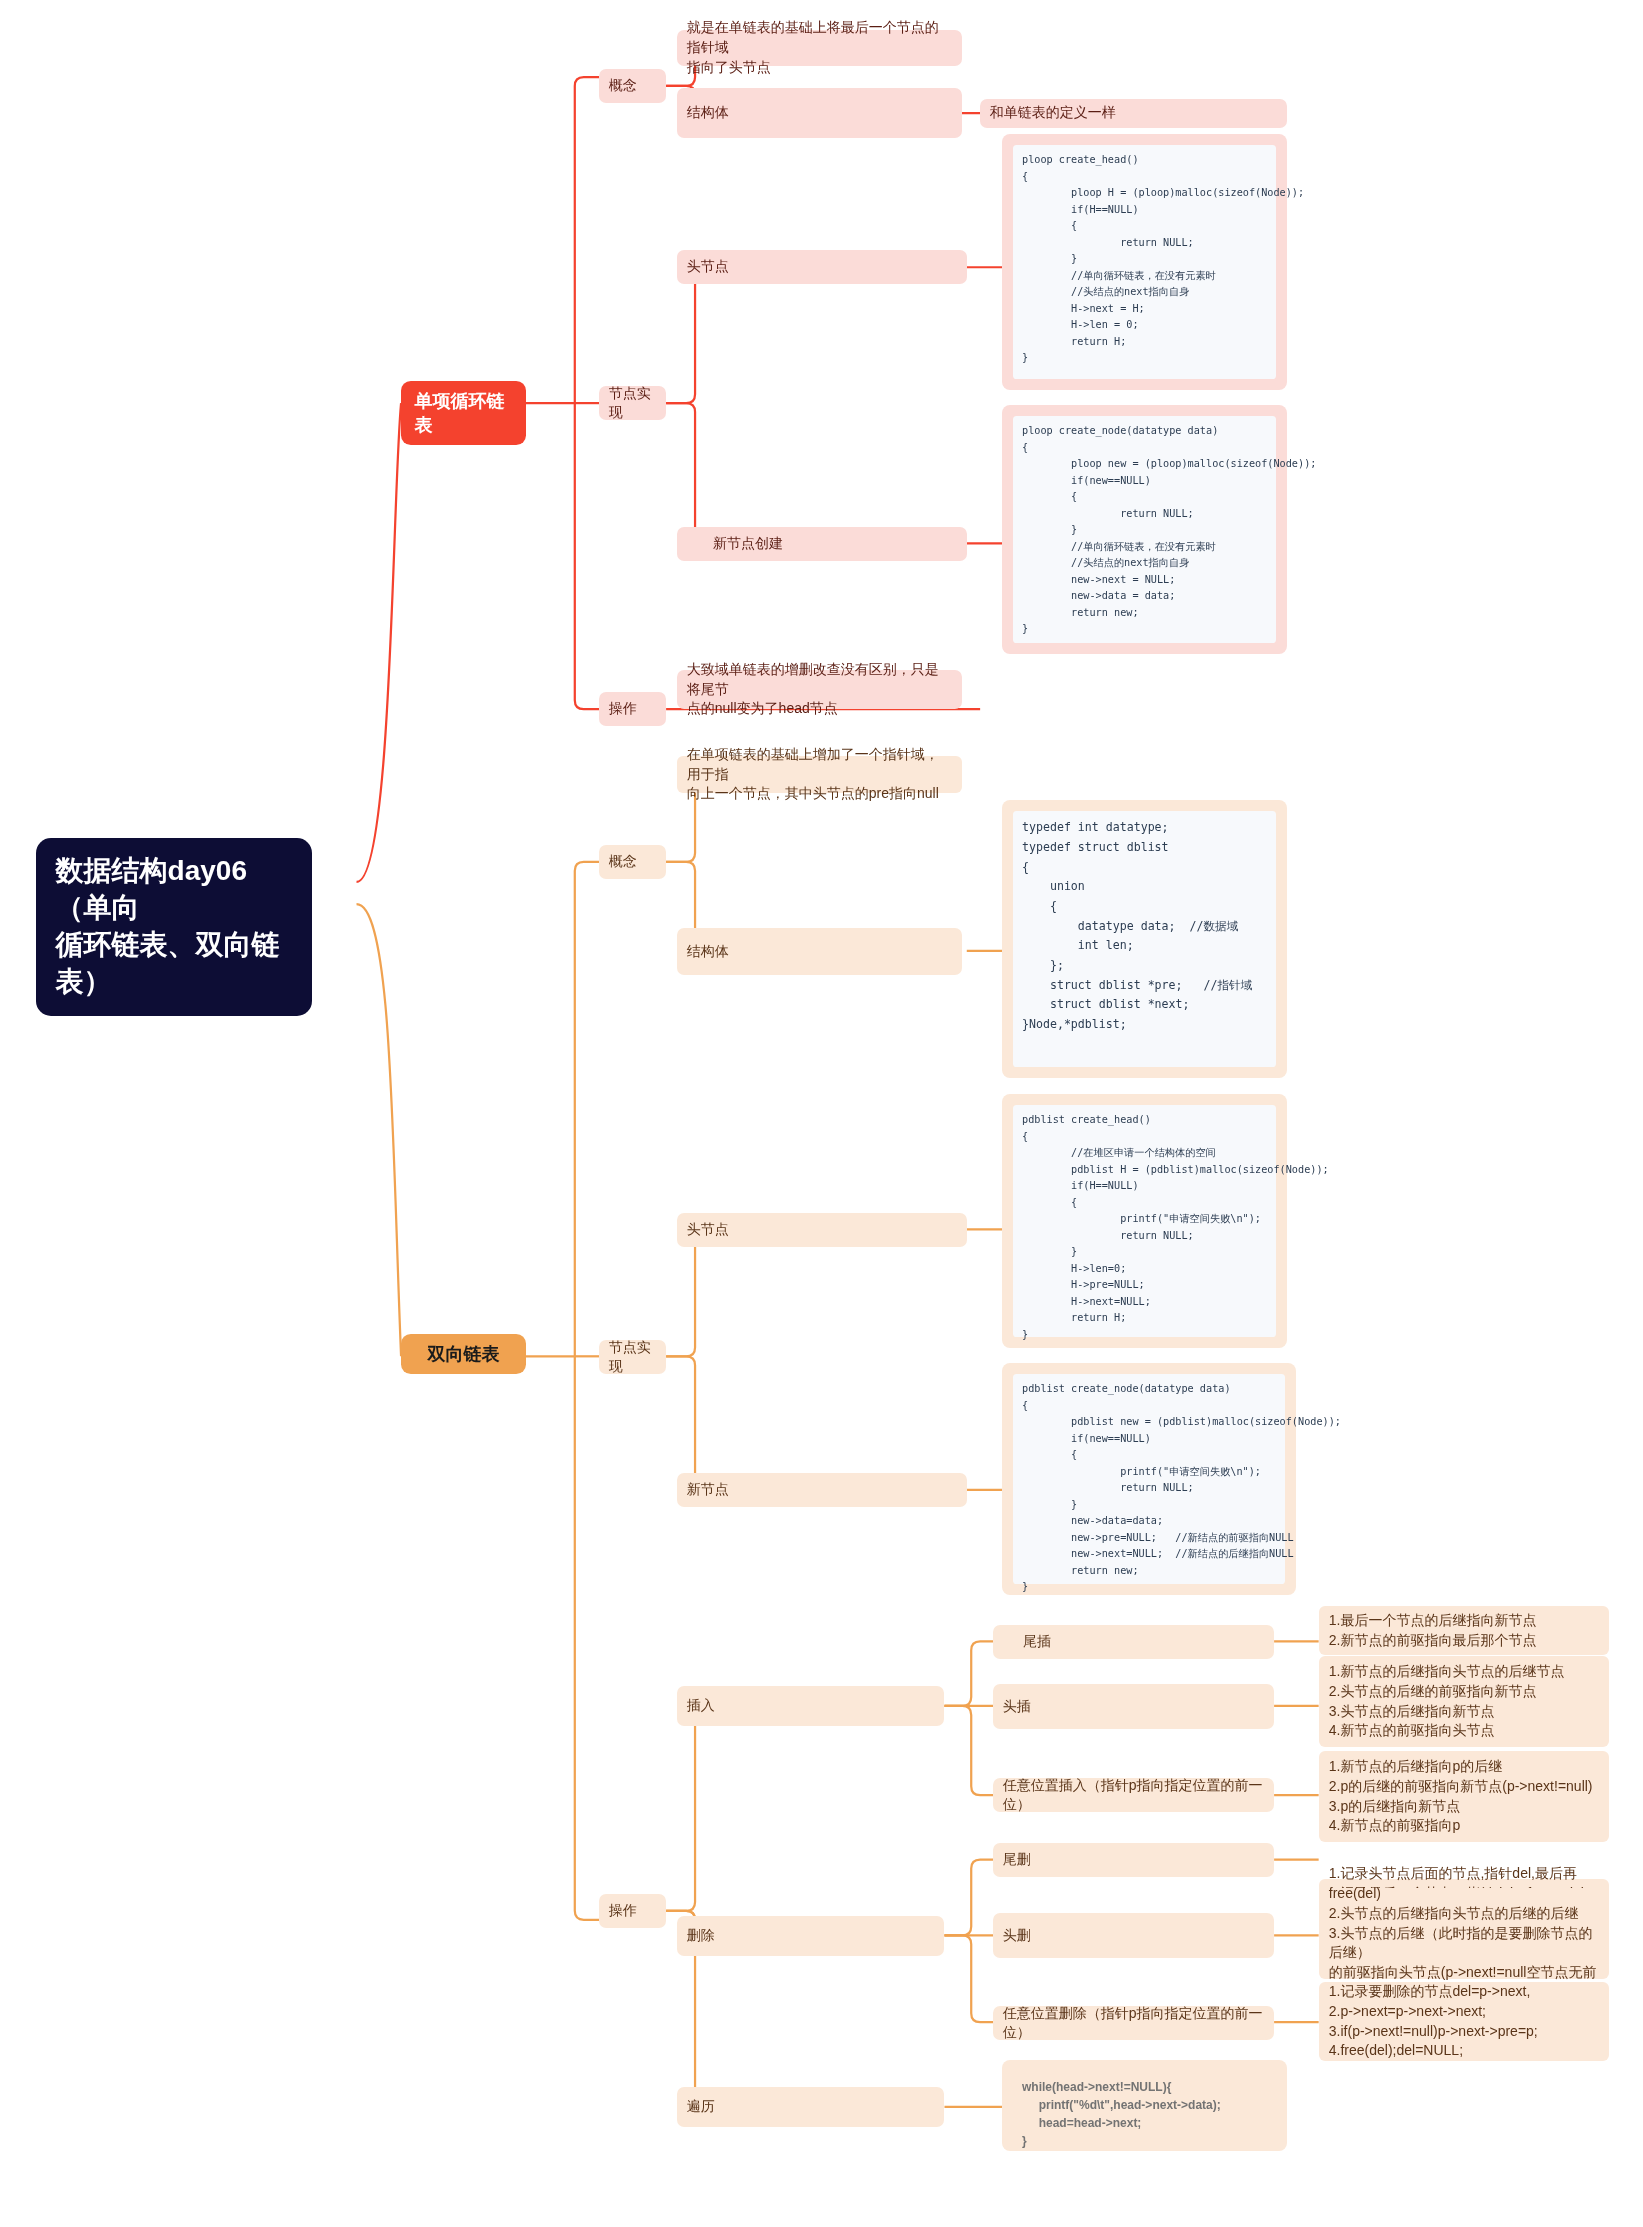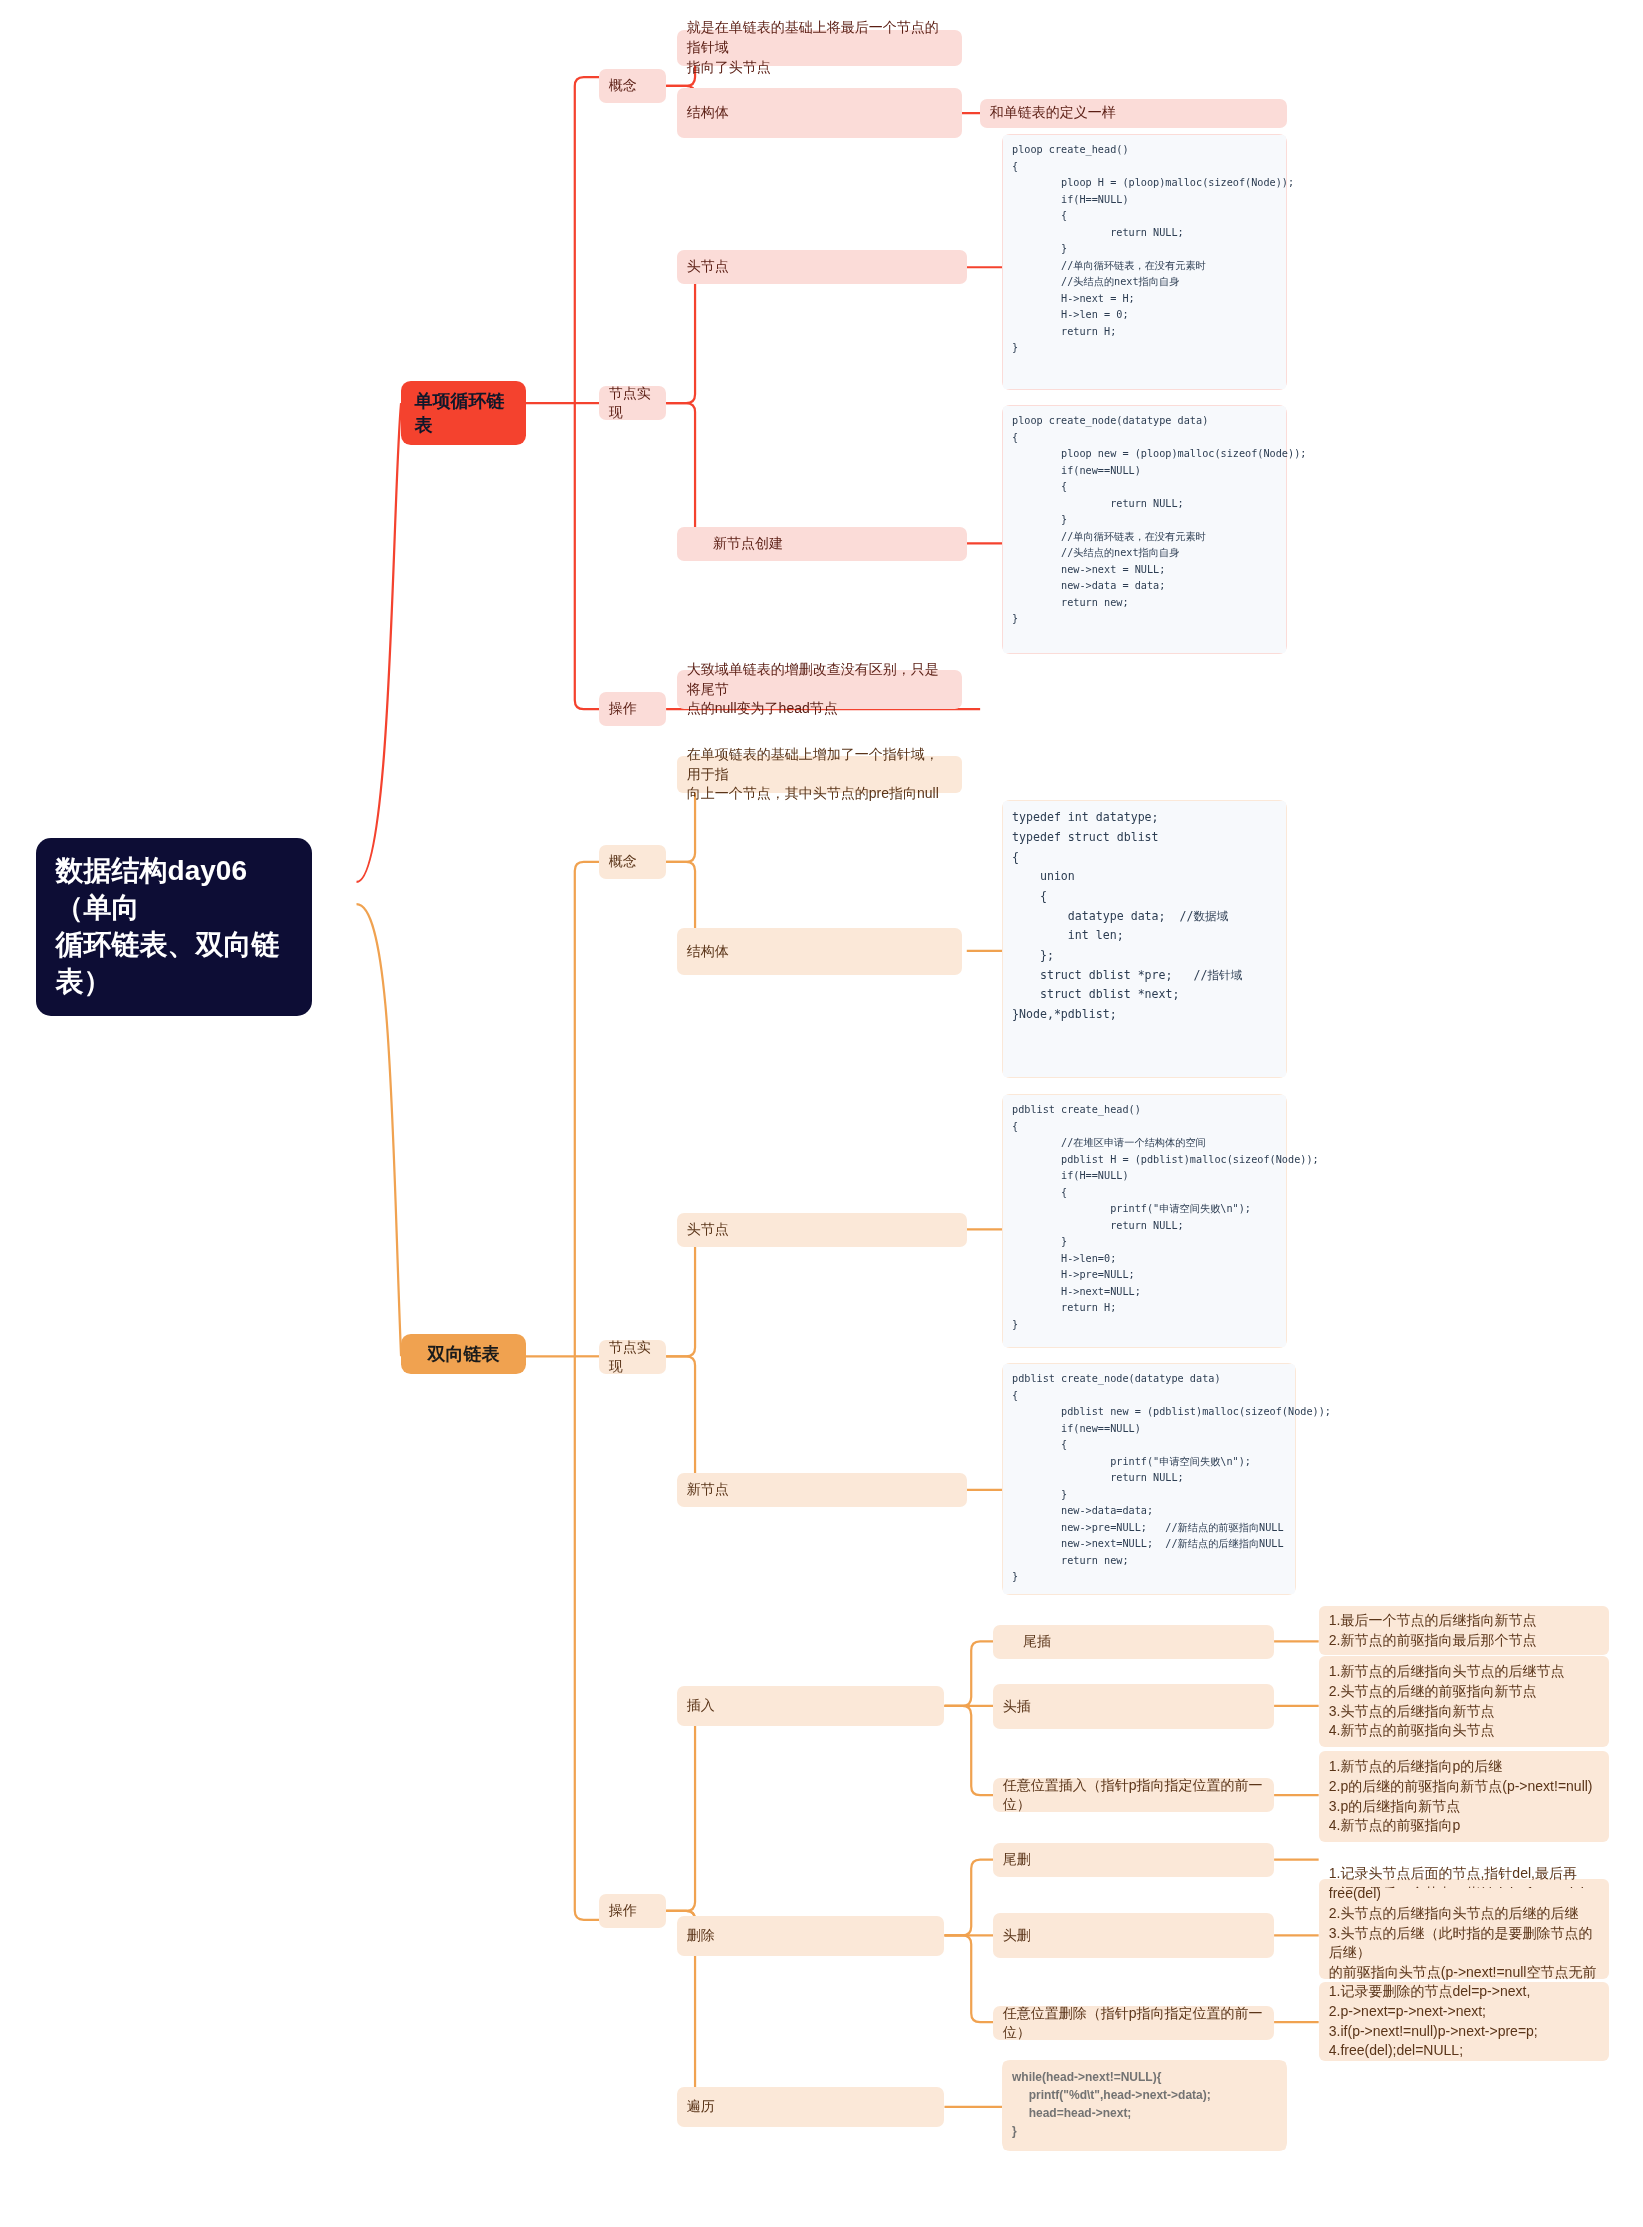--- a/index.html
+++ b/index.html
@@ -15,21 +15,21 @@
 
   
   .root{
     background:#0d0d35;border-radius:15px;
     color:#ffffff;font-weight:bold;font-size:28px;line-height:1.32;
     padding:15px 19.6px;text-align:left;
   }
 
   
   .branch-red{
-    background:#f4422e;border-radius:9.8px;color:#0f172a;
+    background:#f4422e;border-radius:9.8px;color:#ffffff;
     font-weight:bold;font-size:18px;padding:8px 13.4px;
   }
   
   .branch-orange{
     background:#f0a250;border-radius:9.8px;color:#1b1b1b;
     font-weight:bold;font-size:18px;padding:8px 13.4px;
   }
 
   
   .red-topic{
@@ -47,21 +47,21 @@
     font-size:14px;line-height:1.38;padding:6.2px 9.8px;
   }
   .or-leaf{
     background:#fbe8d8;border-radius:6px;color:#5a3418;
     font-size:14px;line-height:1.42;padding:7.1px 9.8px;
   }
 
   
   .codebox{
     border-radius:8px;box-sizing:border-box;display:block;
-    padding:1px;
+    padding:11px;
   }
   .codebox.red{background:#fbdcd8;}
   .codebox.orange{background:#fbe8d8;}
   .codebox .inner{
     background:#f7f9fc;border-radius:3.6px;width:100%;height:100%;
     box-sizing:border-box;padding:7.1px 9px;
   }
   .codebox pre{
     margin:0;font-family:"DejaVu Sans Mono","Liberation Mono",monospace;
     font-size:10.2px;line-height:1.62;color:#2c3d52;white-space:pre;

